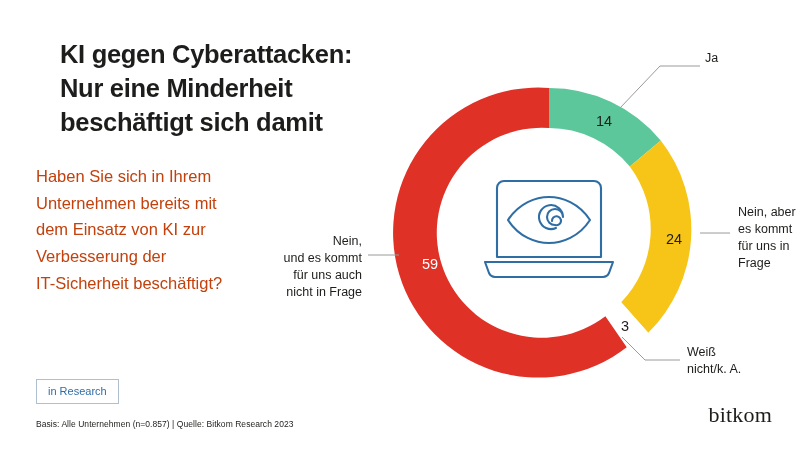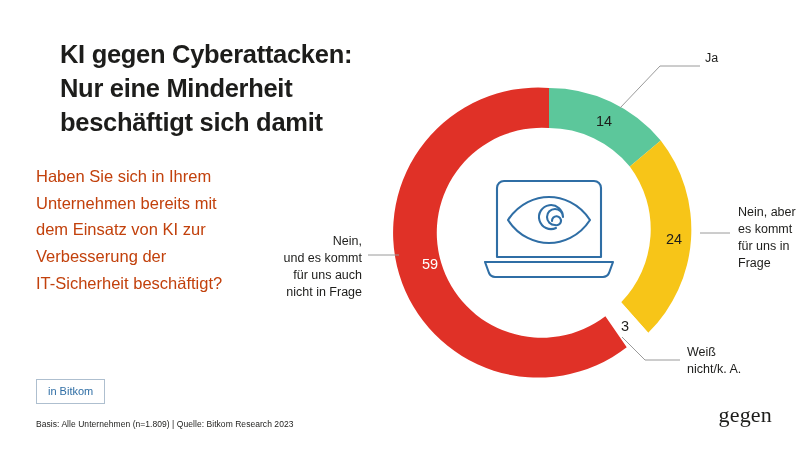--- a/index.html
+++ b/index.html
@@ -210,17 +210,17 @@
 
     <g>
       <text class="callout-text" x="362" y="245" text-anchor="end">Nein,</text>
       <text class="callout-text" x="362" y="262" text-anchor="end">und es kommt</text>
       <text class="callout-text" x="362" y="279" text-anchor="end">für uns auch</text>
       <text class="callout-text" x="362" y="296" text-anchor="end">nicht in Frage</text>
     </g>
   </svg>
 </div>
 
-<div id="unit-badge">in Bitkom</div>
-
-<div id="source-note">Basis: Alle Unternehmen (n=1.809) | Quelle: Bitkom Research 2023</div>
-
-<div id="brand-logo">gegen</div>
+<div id="unit-badge">in Research</div>
+
+<div id="source-note">Basis: Alle Unternehmen (n=0.857) | Quelle: Bitkom Research 2023</div>
+
+<div id="brand-logo">bitkom</div>
 
 </body></html>

